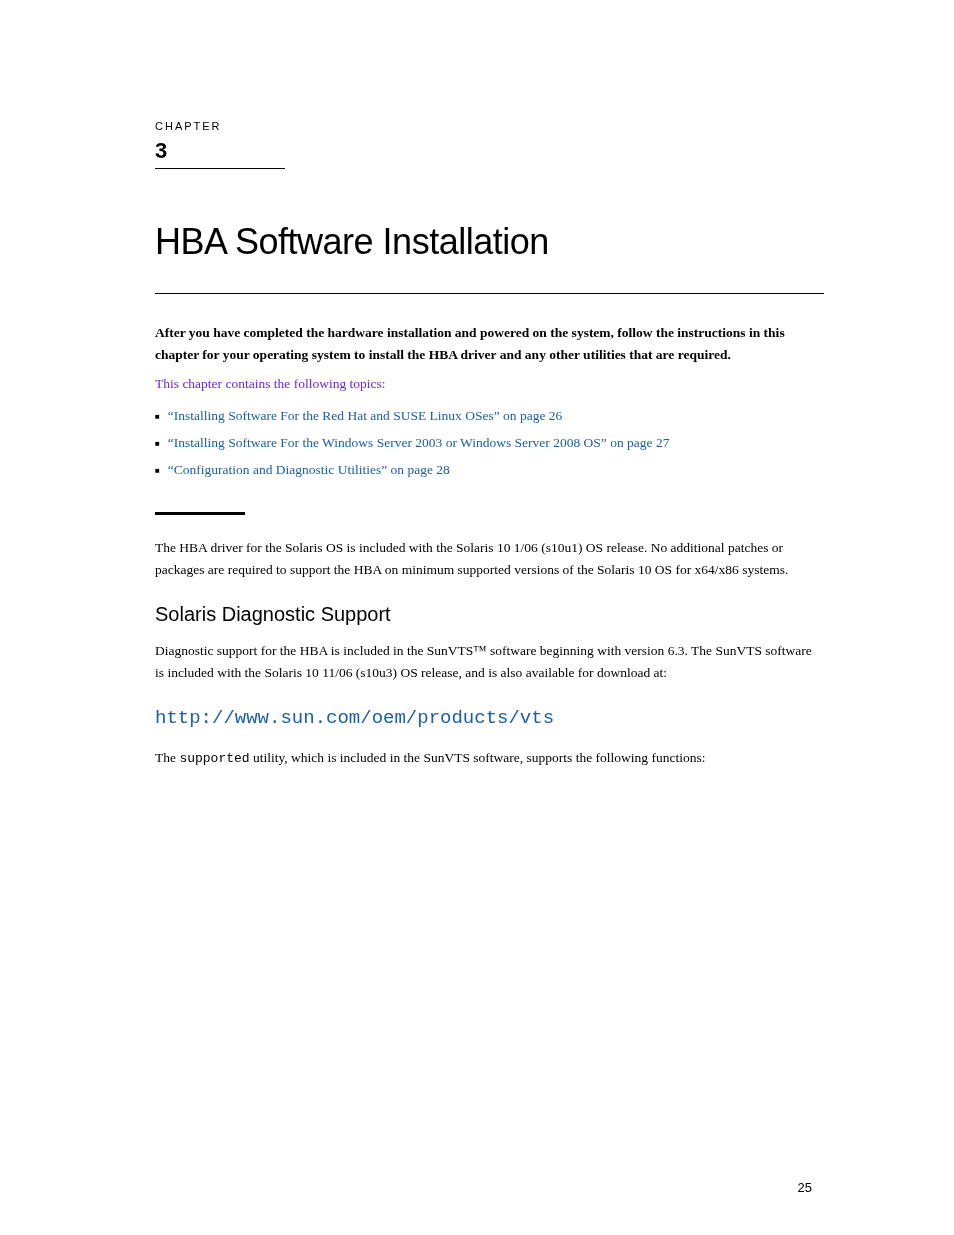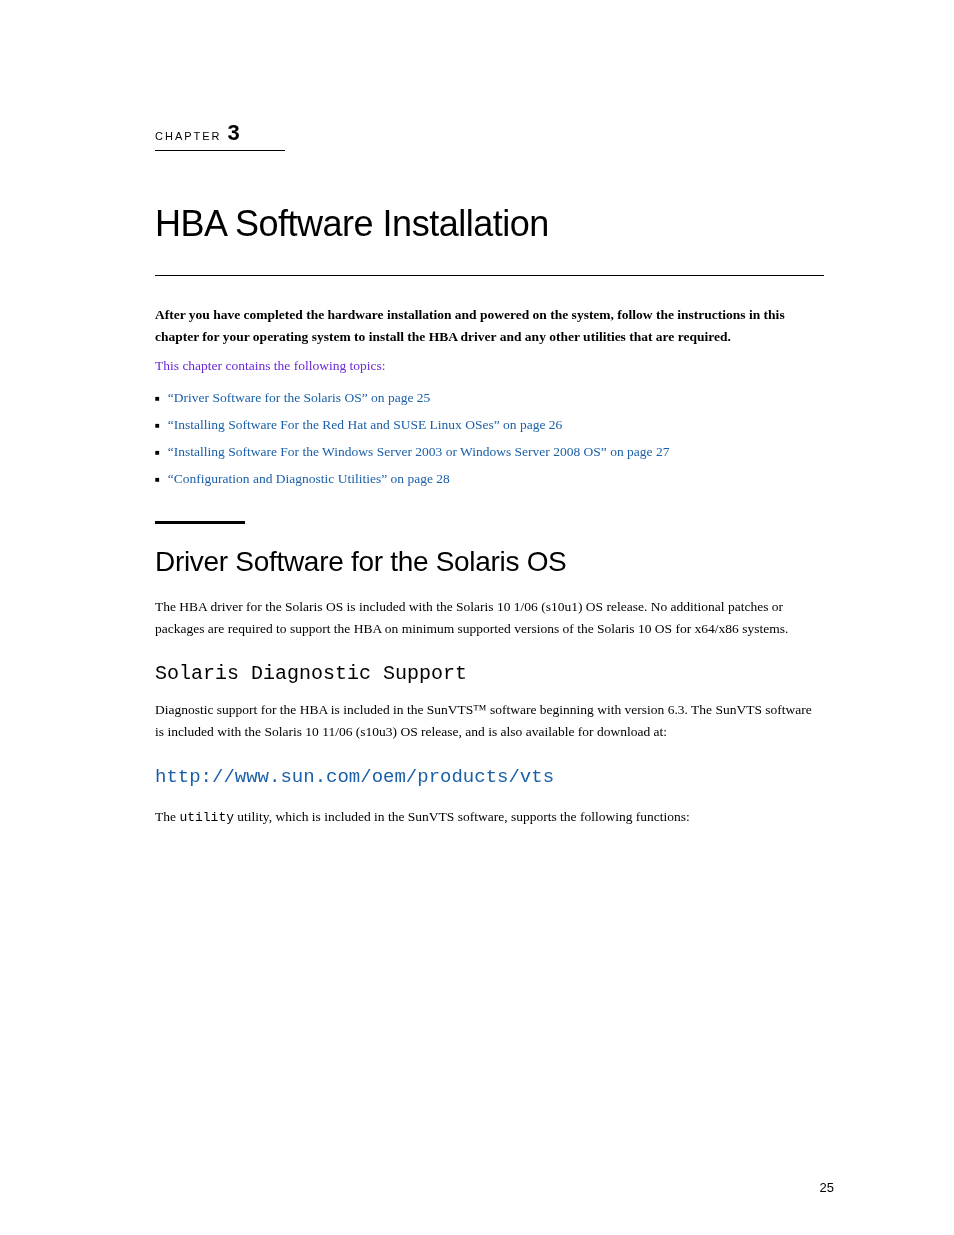--- a/index.html
+++ b/index.html
@@ -35,20 +35,21 @@
       font-family: Arial, Helvetica, sans-serif;
       font-size: 11px;
       font-weight: normal;
       letter-spacing: 2px;
       text-transform: uppercase;
       color: #000;
       margin-bottom: 4px;
       display: flex;
       align-items: baseline;
       gap: 6px;
+      flex-direction: column;
     }
 
     .chapter-number {
       font-family: Arial, Helvetica, sans-serif;
       font-size: 22px;
       font-weight: bold;
       color: #000;
     }
 
     .chapter-divider {
@@ -140,21 +141,21 @@
     }
 
     .body-paragraph {
       font-size: 13.5px;
       line-height: 1.65;
       color: #000;
       margin-bottom: 22px;
     }
 
     .subsection-title {
-      font-family: Liberation Mono, monospace;
+      font-family: Liberation Sans, sans-serif;
       font-size: 20px;
       font-weight: normal;
       color: #000;
       margin-bottom: 14px;
       margin-top: 10px;
     }
 
     .url-link {
       font-family: 'Courier New', Courier, monospace;
       font-size: 19px;
@@ -166,21 +167,21 @@
 
     .inline-code {
       font-family: 'Courier New', Courier, monospace;
       font-size: 13px;
       color: #000;
     }
 
     .page-number {
       position: absolute;
       bottom: 40px;
-      right: 120px;
+      right: 142px;
       font-family: Arial, Helvetica, sans-serif;
       font-size: 13px;
       color: #000;
     }
   </style>
 </head>
 <body>
 
 <div class="page-container">
   <div class="content-area">
@@ -195,48 +196,44 @@
 
     <h1 class="main-title">HBA Software Installation</h1>
 
     <hr class="title-rule">
 
     <p class="intro-paragraph">After you have completed the hardware installation and powered on the system, follow the instructions in this chapter for your operating system to install the HBA driver and any other utilities that are required.</p>
 
     <p class="topics-intro">This chapter contains the following topics:</p>
 
     <ul class="topics-list">
-      <li>
-        <a href="#">“Driver Software for the Solaris OS” on page 25</a>
-      </li>
       <li>
         <a href="#">“Installing Software For the Red Hat and SUSE Linux OSes” on page 26</a>
       </li>
       <li>
         <a href="#">“Installing Software For the Windows Server 2003 or Windows Server 2008 OS” on page 27</a>
       </li>
       <li>
         <a href="#">“Configuration and Diagnostic Utilities” on page 28</a>
       </li>
     </ul>
 
     <hr class="section-divider-short">
 
-    <h2 class="section-title">Driver Software for the Solaris OS</h2>
 
     <p class="body-paragraph">The HBA driver for the Solaris OS is included with the Solaris 10 1/06 (s10u1) OS release. No additional patches or packages are required to support the HBA on minimum supported versions of the Solaris 10 OS for x64/x86 systems.</p>
 
     <h3 class="subsection-title">Solaris Diagnostic Support</h3>
 
     <p class="body-paragraph">
       <span>Diagnostic support for the HBA is included in the SunVTS™ software beginning with version 6.3. The SunVTS software is included with the Solaris 10 11/06 (s10u3) OS release, and is also available for download at:</span>
     </p>
 
     <a href="#" class="url-link">http://www.sun.com/oem/products/vts</a>
 
     <p class="body-paragraph">
-      The <span class="inline-code">utility</span> utility, which is included in the SunVTS software, supports the following functions:
+      The <span class="inline-code">supported</span> utility, which is included in the SunVTS software, supports the following functions:
     </p>
 
   </div>
 
   <div class="page-number">25</div>
 </div>
 
 </body></html>

